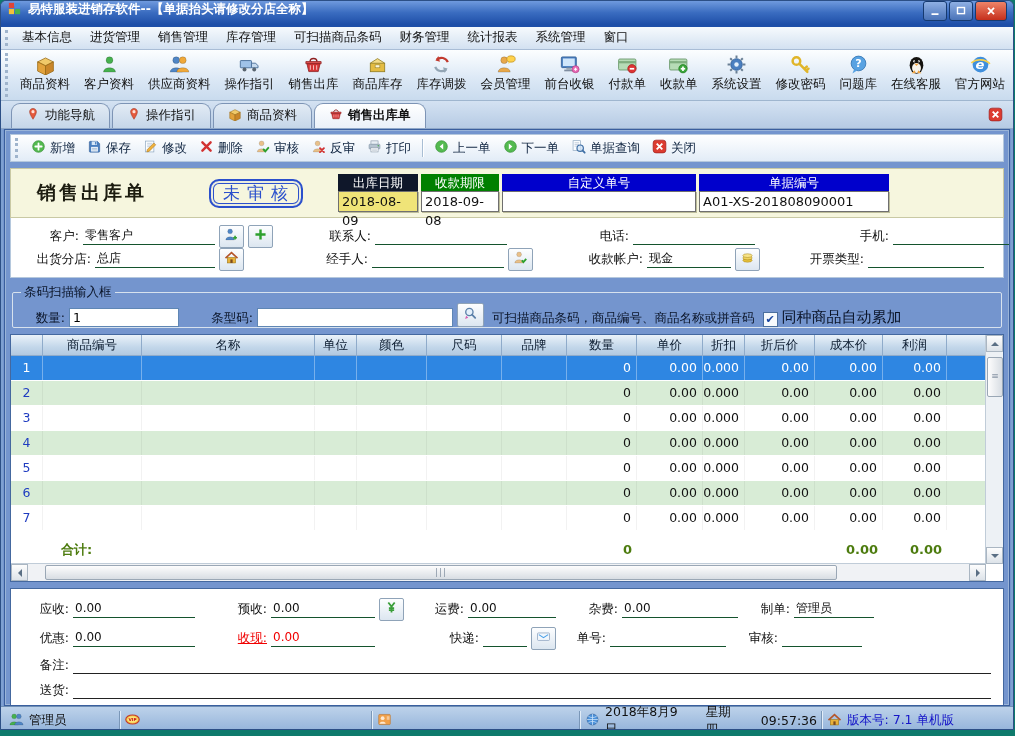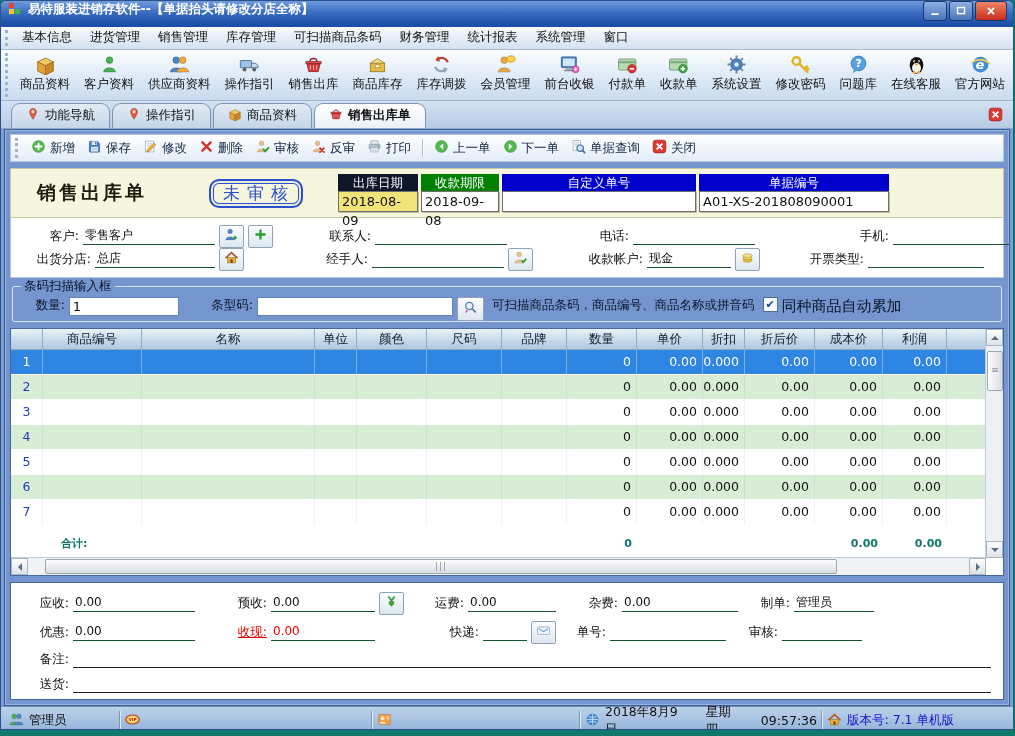--- a/index.html
+++ b/index.html
@@ -58,22 +58,22 @@
   
   .custform{background:#fff;border:1px solid #b5c8dd;border-top:none;height:60px;box-sizing:border-box;
             padding:7px 10px;display:flex;flex-direction:column;justify-content:space-between}
   .frow{display:flex;align-items:center;height:22px}
   .flabel{display:inline-block;text-align:right;padding-right:4px;font-size:12.5px;flex:0 0 auto}
   .fval{display:inline-block;border-bottom:1px solid #14532d;height:17px;line-height:17px;padding:0 2px;
         font-size:12px;flex:0 0 auto}
   .sbtn{width:23px;height:21px;margin-left:4px;border:1px solid #8fa3b8;border-radius:2px;flex:0 0 auto;
         background:linear-gradient(#fdfeff,#dce6f0);display:inline-flex;align-items:center;justify-content:center}
   
-  .barcode{margin-top:0;border:1px solid #d7e2ee;border-radius:2px;height:40px;padding:2px 8px 0;
-           display:flex;align-items:flex-start;color:#0a1428}
+  .barcode{margin-top:6px;border:1px solid #d7e2ee;border-radius:2px;height:40px;padding:2px 8px 0;
+           display:flex;align-items:flex-end;color:#0a1428}
   .barcode legend{font-size:12.5px;padding:0 3px;color:#0a1428}
   .tinput{background:#fff;border:1px solid #5f86b4;height:19px;font-size:12.5px;padding:0 3px;
           font-family:"DejaVu Sans","Liberation Sans",sans-serif;box-sizing:border-box}
   .bhint{font-size:12.5px;margin-left:8px}
   .cb{width:13px;height:13px;border:1px solid #4a6f9e;background:#f6fafd;display:inline-flex;align-items:center;
       justify-content:center;font-size:11px;color:#1a47a0;margin-left:8px}
   .cb::after{content:"\2714"}
   .cblabel{margin-left:4px;font-size:15px}
   
   .grid{margin-top:6px;background:#fff;border:1px solid #44689f;height:246px;position:relative;overflow:hidden}
@@ -81,21 +81,21 @@
   .gh{background:linear-gradient(#eaf2f9,#c3d7ea 60%,#b2c9e0);border-right:1px solid #8fabca;border-bottom:1px solid #8fabca;
       text-align:center;line-height:20px;font-size:12.5px;color:#0c1c30;overflow:hidden}
   .grow{display:grid;height:24px;line-height:24px;border-bottom:1px solid #fff}
   .gcell{border-right:1px solid rgba(0,0,0,.05);overflow:hidden;font-size:12.5px}
   .grow.alt .gcell{background:#d8ecd6}
   .grow.sel .gcell{background:#2e86e2;color:#fff;border-right:1px solid rgba(255,255,255,.35)}
   .rnum{text-align:center;color:#1f3cc0}
   .grow.sel .rnum{color:#fff}
   .numv{text-align:right;padding-right:5px}
   .gtotal{position:absolute;left:0;right:17px;bottom:22px;height:18px;line-height:18px;display:grid}
-  .gtotal span{color:#0f766e;font-weight:bold;font-size:11px}
+  .gtotal span{color:#4d7c0f;font-weight:bold;font-size:13px}
   .gtlabel{padding-left:18px}
   .gtnum{text-align:right;padding-right:5px}
   
   .vscroll{position:absolute;top:0;bottom:17px;right:0;width:17px;background:#edf1f5;border-left:1px solid #c0ccd8}
   .hscroll{position:absolute;left:0;right:17px;bottom:0;height:17px;background:#f0f2f5;border-top:1px solid #c0ccd8}
   .sarrow{position:absolute;width:17px;height:17px;background:linear-gradient(#fdfdfd,#dde3e9);border:1px solid #aab6c2;
           box-sizing:border-box;display:flex;align-items:center;justify-content:center}
   .tri{width:0;height:0;border:4px solid transparent}
   .tri.up{border-bottom-color:#5a6f84;margin-top:-4px}
   .tri.down{border-top-color:#5a6f84;margin-bottom:-4px}

